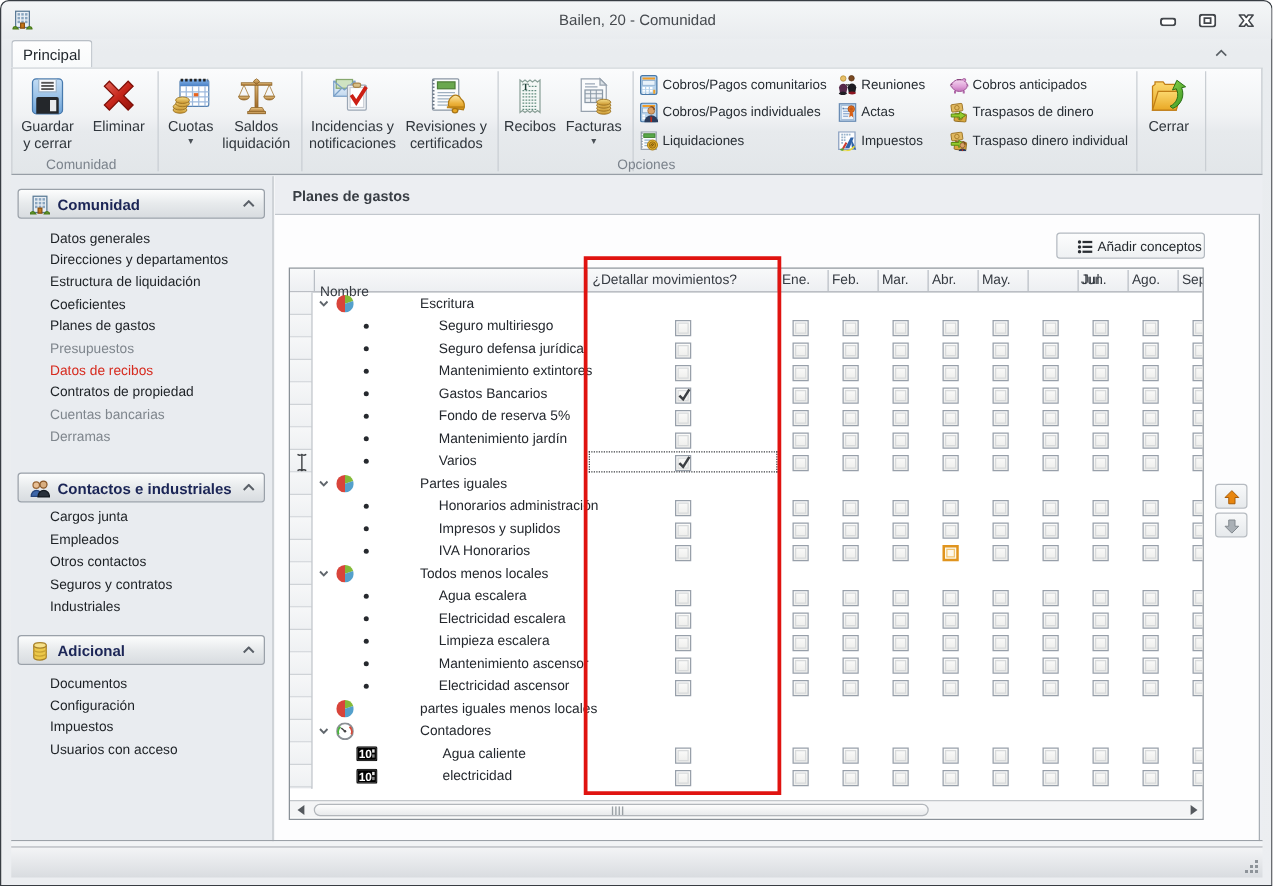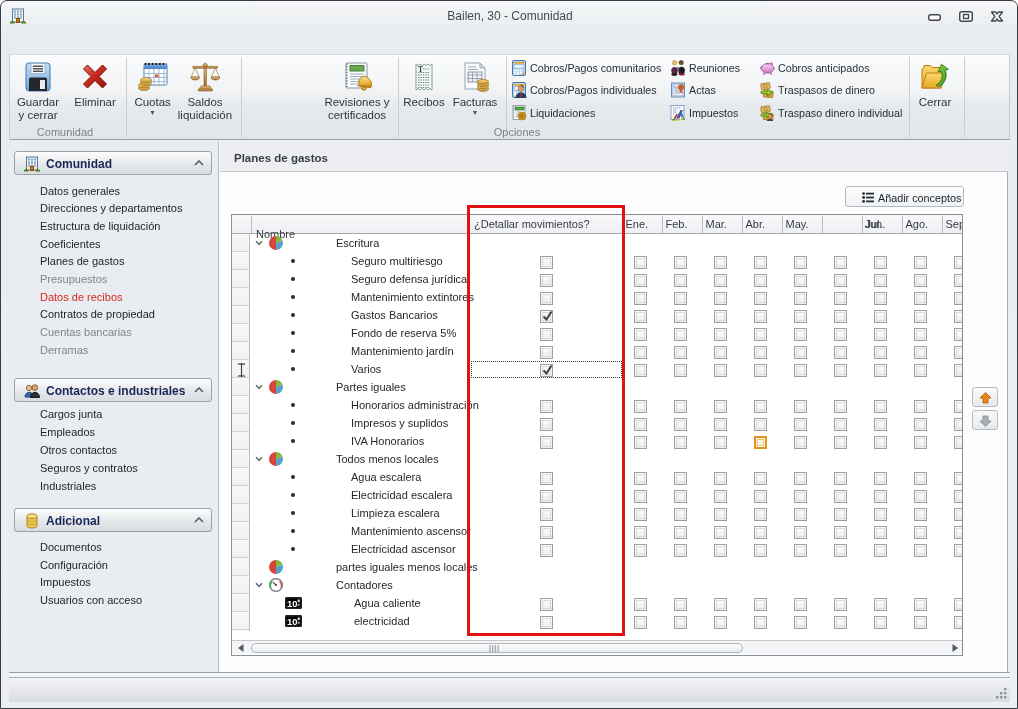--- a/index.html
+++ b/index.html
@@ -82,21 +82,21 @@
 
 .udbtn { position:absolute; left:963px; width:26px; height:20px; border:1px solid #b6bbc1; border-radius:3px; background:linear-gradient(#f8f9fa,#e6e9ec); }
 
 #status { position:absolute; left:8px; top:676px; width:1001px; height:25px;
   border-top:1px solid #a9aeb4; background:linear-gradient(#f3f4f6,#d9dce0); }
 </style>
 </head>
 <body>
 <div id="win">
   <div id="title">
-    <div class="txt">Bailen, 30 - Comunidad</div>
+    <div class="txt">Bailen, 20 - Comunidad</div>
     <svg class="abs" style="left:8px;top:6px;" width="16" height="16" viewBox="0 0 16 16">
         <rect x="2.5" y="1" width="11" height="13" fill="#eaf0f6" stroke="#5a7a96"></rect>
         <g fill="#8aa6c0">
           <rect x="4" y="2.5" width="2" height="2"></rect>
           <rect x="7" y="2.5" width="2" height="2"></rect>
           <rect x="10" y="2.5" width="2" height="2"></rect>
           <rect x="4" y="5.5" width="2" height="2"></rect>
           <rect x="7" y="5.5" width="2" height="2"></rect>
           <rect x="10" y="5.5" width="2" height="2"></rect>
           <rect x="4" y="8.5" width="2" height="2"></rect>
@@ -111,20 +111,27 @@
         <rect x="0.75" y="0.75" width="11.5" height="5.5" rx="2" fill="#fff" stroke="#43474c" stroke-width="1.5"></rect>
       </svg>
     <svg class="abs" style="left:957px;top:9px;" width="14" height="11" viewBox="0 0 14 11">
         <rect x="0.75" y="0.75" width="12.5" height="9.5" rx="2" fill="#fff" stroke="#43474c" stroke-width="1.5"></rect>
         <rect x="4.5" y="3.5" width="5" height="4" fill="none" stroke="#43474c" stroke-width="1.4"></rect>
       </svg>
     <svg class="abs" style="left:988px;top:9px;" width="14" height="11" viewBox="0 0 14 11">
         <path d="M1.5 1 L5.5 1 L7 3 L8.5 1 L12.5 1 L9 5.5 L12.5 10 L8.5 10 L7 8 L5.5 10 L1.5 10 L5 5.5 Z" fill="#fff" stroke="#43474c" stroke-width="1.3" stroke-linejoin="round"></path>
       </svg>
   </div>
+  <div id="tabrow">
+      <div id="tab">Principal</div>
+  <svg class="abs" style="left:963px;top:7px;" width="10" height="8" viewBox="0 0 10 8">
+        <path d="M1 6.5 L5 2.5 L9 6.5" fill="none" stroke="#5a6066" stroke-width="1.3"></path>
+        <path d="M1 2.5 L5 -1 L9 2.5" fill="none" stroke="#5a6066" stroke-width="0"></path>
+      </svg>
+    </div>
   <div id="ribbon">
     <div class="rsep" style="left:116px;"></div>
     <div class="rsep" style="left:231px;"></div>
     <div class="rsep" style="left:388px;"></div>
     <div class="rsep" style="left:496px;"></div>
     <div class="rsep" style="left:899px;"></div>
     <div class="rsep" style="left:954px;"></div>
     <div class="glabel" style="left:5px; width:100px;">Comunidad</div>
     <div class="glabel" style="left:465px; width:84px;">Opciones</div>
     <div class="bigbtn" style="left:1px; width:54px;"><svg class="ic" width="32" height="32" viewBox="0 0 32 32">
@@ -191,20 +198,36 @@
             <rect x="4" y="5.2" width="24.5" height="2"></rect>
             <path d="M16.2 2 l2.6 2.2 -2.6 2.2 -2.6 -2.2 z"></path>
             <path d="M6.2 7 L2.2 16 h8 z" fill="none" stroke="#a07026"></path>
             <path d="M26.4 7 L22.4 16 h8 z" fill="none" stroke="#a07026"></path>
             <path d="M1.8 16 a4.4 3 0 0 0 8.8 0 z"></path>
             <path d="M22 16 a4.4 3 0 0 0 8.8 0 z"></path>
             <path d="M12 25 h8.8 l2.4 4 h-13.6 z"></path>
             <rect x="9.2" y="28.2" width="14.2" height="1.8"></rect>
           </g>
         </svg>Saldos<br>liquidación</div>
+    <div class="bigbtn" style="left:230px; width:84px;"><svg class="ic" width="32" height="32" viewBox="0 0 32 32">
+          <defs>
+            <linearGradient id="env1" x1="0" y1="0" x2="0" y2="1">
+              <stop offset="0" stop-color="#eef5fc"></stop>
+              <stop offset="1" stop-color="#c2d8ee"></stop>
+            </linearGradient>
+          </defs>
+          <rect x="1" y="4" width="17" height="12" fill="url(#env1)" stroke="#7aa0c8"></rect>
+          <rect x="3" y="2.6" width="13" height="7" fill="#cfe3c2" stroke="#86a86e"></rect>
+          <path d="M1 4 L9.5 11 L18 4" fill="none" stroke="#7aa0c8"></path>
+          <path d="M1 16 L7 10 M18 16 L12 10" fill="none" stroke="#7aa0c8"></path>
+          <rect x="12" y="7" width="15" height="20" rx="1" fill="#f6f8fa" stroke="#9aa6b4"></rect>
+          <rect x="14" y="9" width="11" height="16" fill="#fff" stroke="#c8cdd4"></rect>
+          <rect x="16.5" y="5.4" width="6" height="3.4" rx="1.4" fill="#d8bf86" stroke="#a8854c"></rect>
+          <path d="M15 15 L19 21 L27 8.5" fill="none" stroke="#cc1f14" stroke-width="3"></path>
+        </svg>Incidencias y<br>notificaciones</div>
     <div class="bigbtn" style="left:307px; width:80px;"><svg class="ic" width="32" height="32" viewBox="0 0 32 32">
           <defs>
             <linearGradient id="bell1" x1="0" y1="0" x2="0" y2="1">
               <stop offset="0" stop-color="#fce9a8"></stop>
               <stop offset=".55" stop-color="#ecb33e"></stop>
               <stop offset="1" stop-color="#d89416"></stop>
             </linearGradient>
           </defs>
           <rect x="5" y="2" width="21" height="25" rx="1" fill="#fbfcfd" stroke="#8a96a4"></rect>
           <g stroke="#6a7684" stroke-width="1.6" stroke-dasharray="1.2 1.6">

